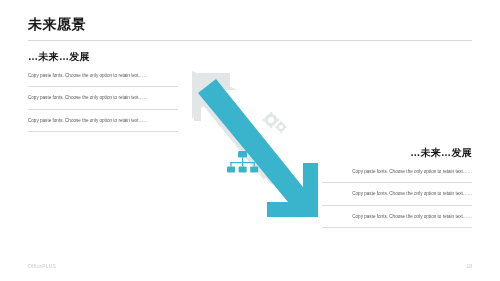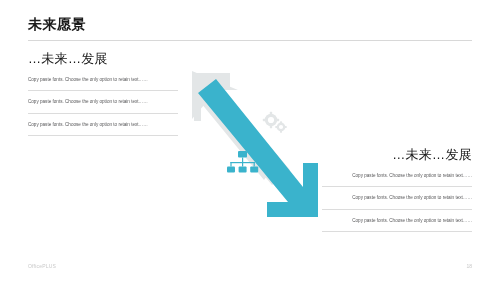--- a/index.html
+++ b/index.html
@@ -39,22 +39,22 @@
     background: #d8d8d8;
   }
   
   .left-block {
     position: absolute;
     left: 28px;
     top: 50px;
     width: 150px;
   }
   .sub-head {
-    font-size: 13px;
-    font-weight: normal;
+    font-size: 10px;
+    font-weight: bold;
     color: #1a1a1a;
     margin: 0 0 8px 0;
     letter-spacing: 0.3px;
   }
   .left-block .sub-head {
     text-align: left;
   }
   .para {
     font-size: 4.6px;
     line-height: 1.85;

